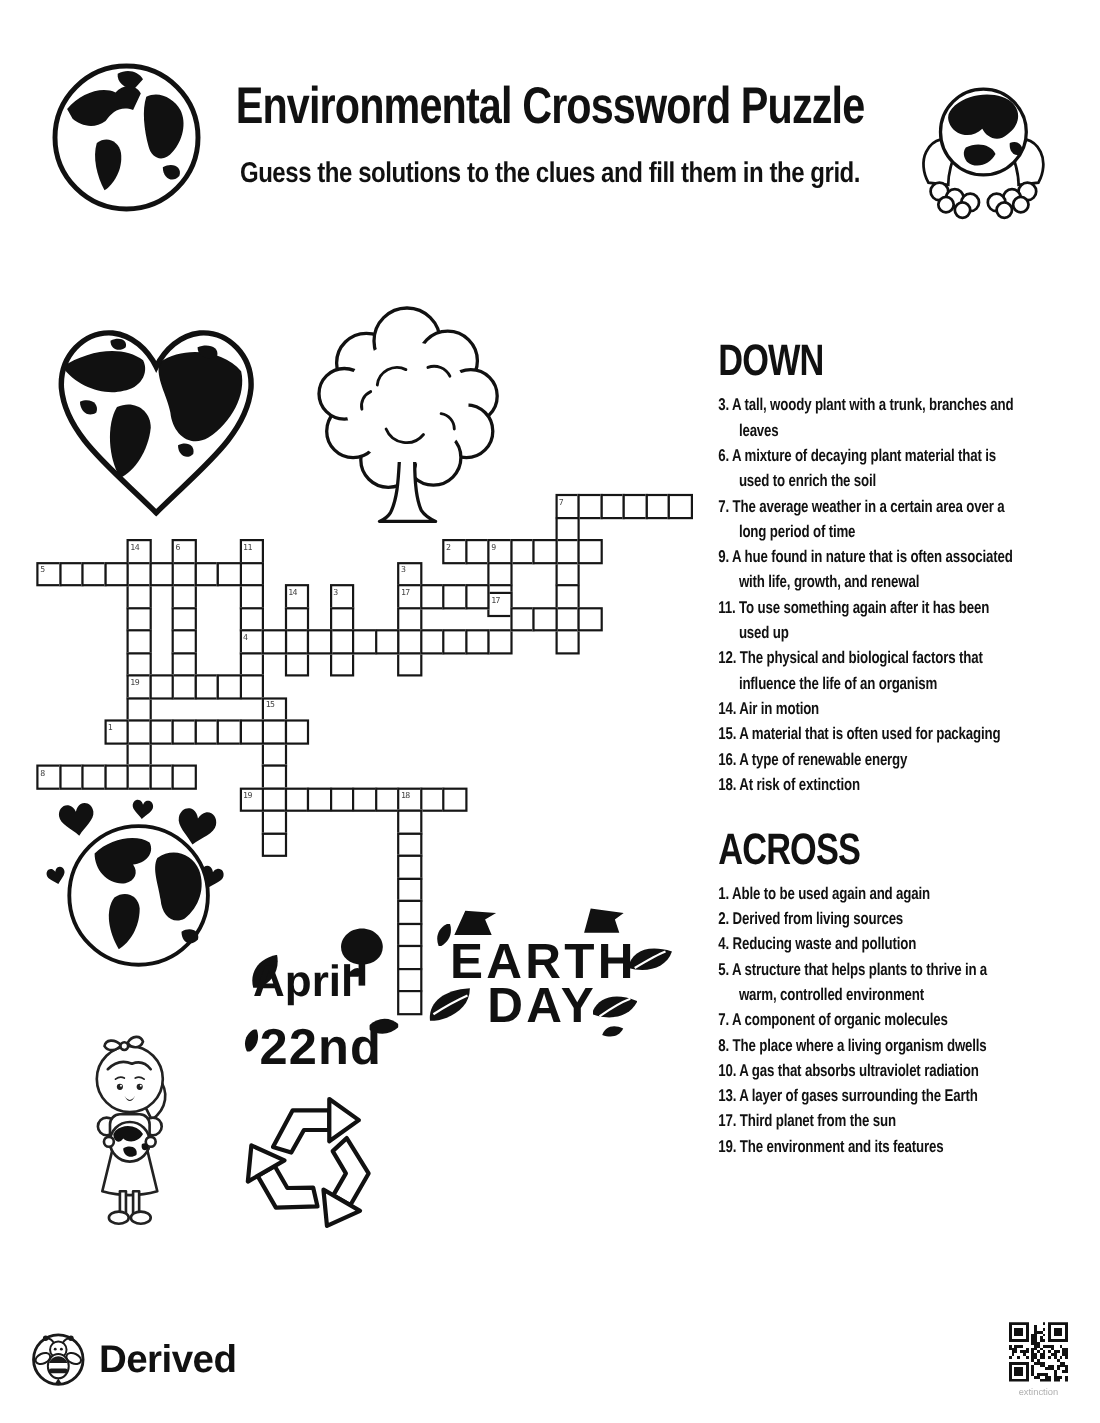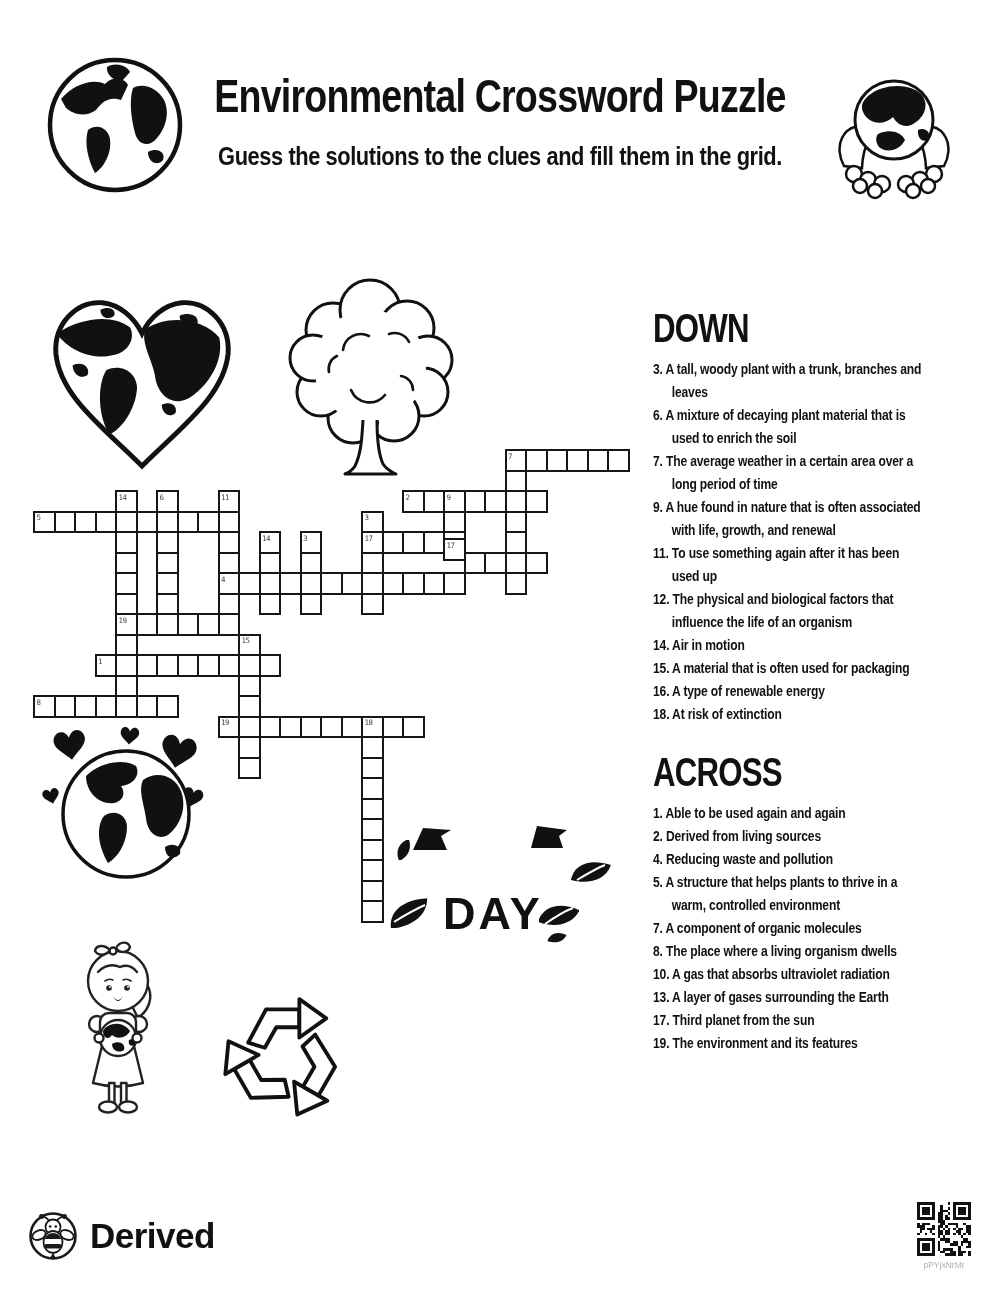--- a/index.html
+++ b/index.html
@@ -345,35 +345,54 @@
     </g>
     <circle cx="88" cy="94" r="63" fill="#fff" stroke="#111" stroke-width="3.5"></circle>
     <g fill="#111">
       <path d="M48,56 C62,42 86,38 98,46 C103,56 94,65 83,66 C88,73 85,81 76,83 C61,85 48,72 48,56 Z"></path>
       <path d="M66,96 C76,89 88,94 89,106 C89,123 80,137 70,143 C61,128 57,108 66,96 Z"></path>
       <path d="M105,60 C119,50 137,56 143,71 C149,87 143,105 130,115 C119,121 109,112 108,98 C106,84 100,70 105,60 Z"></path>
       <path d="M127,127 C135,122 144,126 142,134 C135,141 127,137 127,127 Z"></path>
     </g>
   </svg>
 
+  <div class="abs" style="left:218px;top:840px;width:155px;height:142px">
+    <svg class="abs" style="left:6px;top:28px" width="34" height="30" viewBox="0 0 34 30">
+      <path d="M2,28 C2,12 14,2 32,4 C30,20 18,28 2,28 Z" fill="#111" transform="rotate(-18 17 15)"></path>
+    </svg>
+    <svg class="abs" style="left:88px;top:2px" width="46" height="56" viewBox="0 0 46 56">
+      <path d="M23,2 C34,2 42,10 42,19 C42,28 34,35 23,35 C12,35 4,28 4,19 C4,10 12,2 23,2 Z" fill="#111"></path>
+      <rect x="20" y="32" width="6" height="22" fill="#111"></rect>
+      <path d="M8,46 C14,38 20,36 22,40 L20,46 Z" fill="#111"></path>
+    </svg>
+    <div class="abs april-line1" style="left:12px;top:30px">April</div>
+    <svg class="abs" style="left:0px;top:96px" width="22" height="20" viewBox="0 0 22 20">
+      <path d="M2,18 C2,8 9,1 20,2 C19,12 12,18 2,18 Z" fill="#111" transform="rotate(-30 11 10)"></path>
+    </svg>
+    <svg class="abs" style="left:118px;top:80px" width="26" height="26" viewBox="0 0 26 26">
+      <path d="M2,24 C2,11 11,2 24,3 C23,16 14,24 2,24 Z" fill="#111" transform="rotate(40 13 13)"></path>
+    </svg>
+    <div class="abs april-line2" style="left:18px;top:84px">22nd</div>
+  </div>
 
   <div class="abs" style="left:385px;top:814px;width:228px;height:134px">
     <svg class="abs" style="left:26px;top:12px" width="44" height="26" viewBox="0 0 44 26">
       <path d="M2,24 L12,2 L40,4 L30,10 L36,24 Z" fill="#111"></path>
     </svg>
     <svg class="abs" style="left:142px;top:10px" width="42" height="26" viewBox="0 0 42 26">
       <path d="M4,24 L10,2 L40,6 L32,12 L36,24 Z" fill="#111"></path>
     </svg>
     <svg class="abs" style="left:8px;top:26px" width="22" height="20" viewBox="0 0 22 20">
       <path d="M2,18 C2,8 9,1 20,2 C19,12 12,18 2,18 Z" fill="#111" transform="rotate(-25 11 10)"></path>
     </svg>
     <svg class="abs" style="left:186px;top:44px" width="40" height="28" viewBox="0 0 40 28">
       <path d="M2,26 C2,11 14,1 38,3 C36,19 20,27 2,26 Z" fill="#111" transform="rotate(12 20 14)"></path>
       <path d="M6,22 C16,16 26,10 34,7" stroke="#fff" stroke-width="2" fill="none"></path>
     </svg>
+    <div class="abs ed-line" style="left:24px;top:40px">EARTH</div>
     <svg class="abs" style="left:2px;top:84px" width="44" height="30" viewBox="0 0 44 30">
       <path d="M2,28 C2,12 16,1 42,3 C40,20 22,29 2,28 Z" fill="#111" transform="rotate(-8 22 15)"></path>
       <path d="M7,24 C18,17 29,11 38,7" stroke="#fff" stroke-width="2" fill="none"></path>
     </svg>
     <svg class="abs" style="left:154px;top:86px" width="40" height="30" viewBox="0 0 40 30">
       <path d="M2,28 C2,13 14,2 38,4 C36,20 20,29 2,28 Z" fill="#111" transform="rotate(18 20 15)"></path>
       <path d="M6,24 C16,17 26,11 34,8" stroke="#fff" stroke-width="2" fill="none"></path>
     </svg>
     <svg class="abs" style="left:162px;top:116px" width="20" height="16" viewBox="0 0 20 16">
       <path d="M2,14 C2,6 8,1 18,2 C17,10 11,14 2,14 Z" fill="#111" transform="rotate(20 10 8)"></path>
@@ -594,15 +613,15 @@
       <rect x="0" y="0" width="7" height="7" fill="#111"></rect>
       <rect x="1" y="1" width="5" height="5" fill="#fff"></rect>
       <rect x="2" y="2" width="3" height="3" fill="#111"></rect>
       <rect x="14" y="0" width="7" height="7" fill="#111"></rect>
       <rect x="15" y="1" width="5" height="5" fill="#fff"></rect>
       <rect x="16" y="2" width="3" height="3" fill="#111"></rect>
       <rect x="0" y="14" width="7" height="7" fill="#111"></rect>
       <rect x="1" y="15" width="5" height="5" fill="#fff"></rect>
       <rect x="2" y="16" width="3" height="3" fill="#111"></rect>
     </svg>
-  <div class="abs qr-label">pPYjxNrMr</div>
+  <div class="abs qr-label">extinction</div>
 
 </div>
 
 </body></html>

